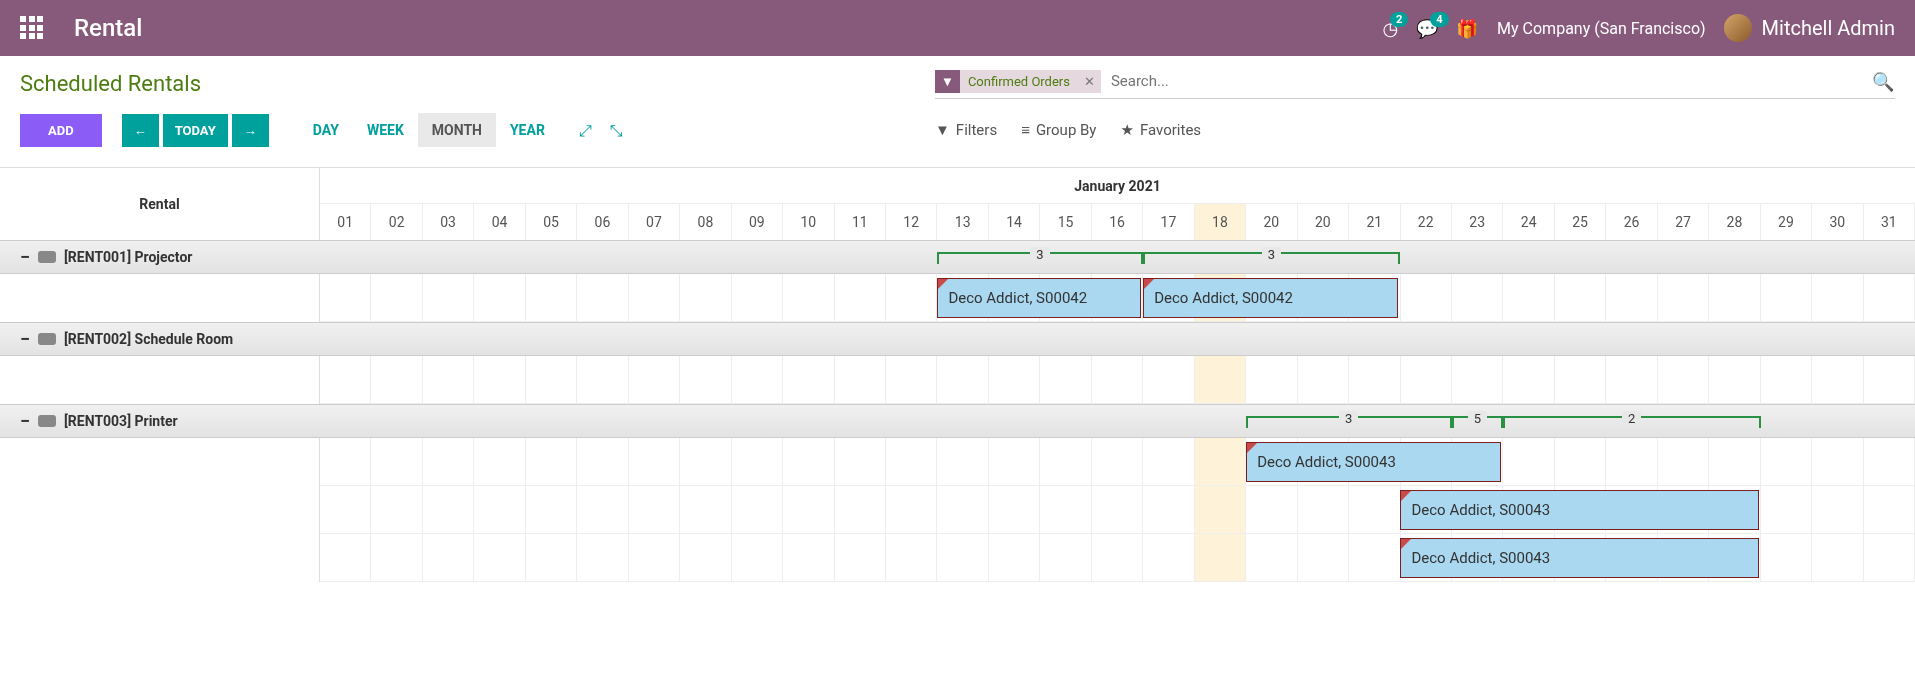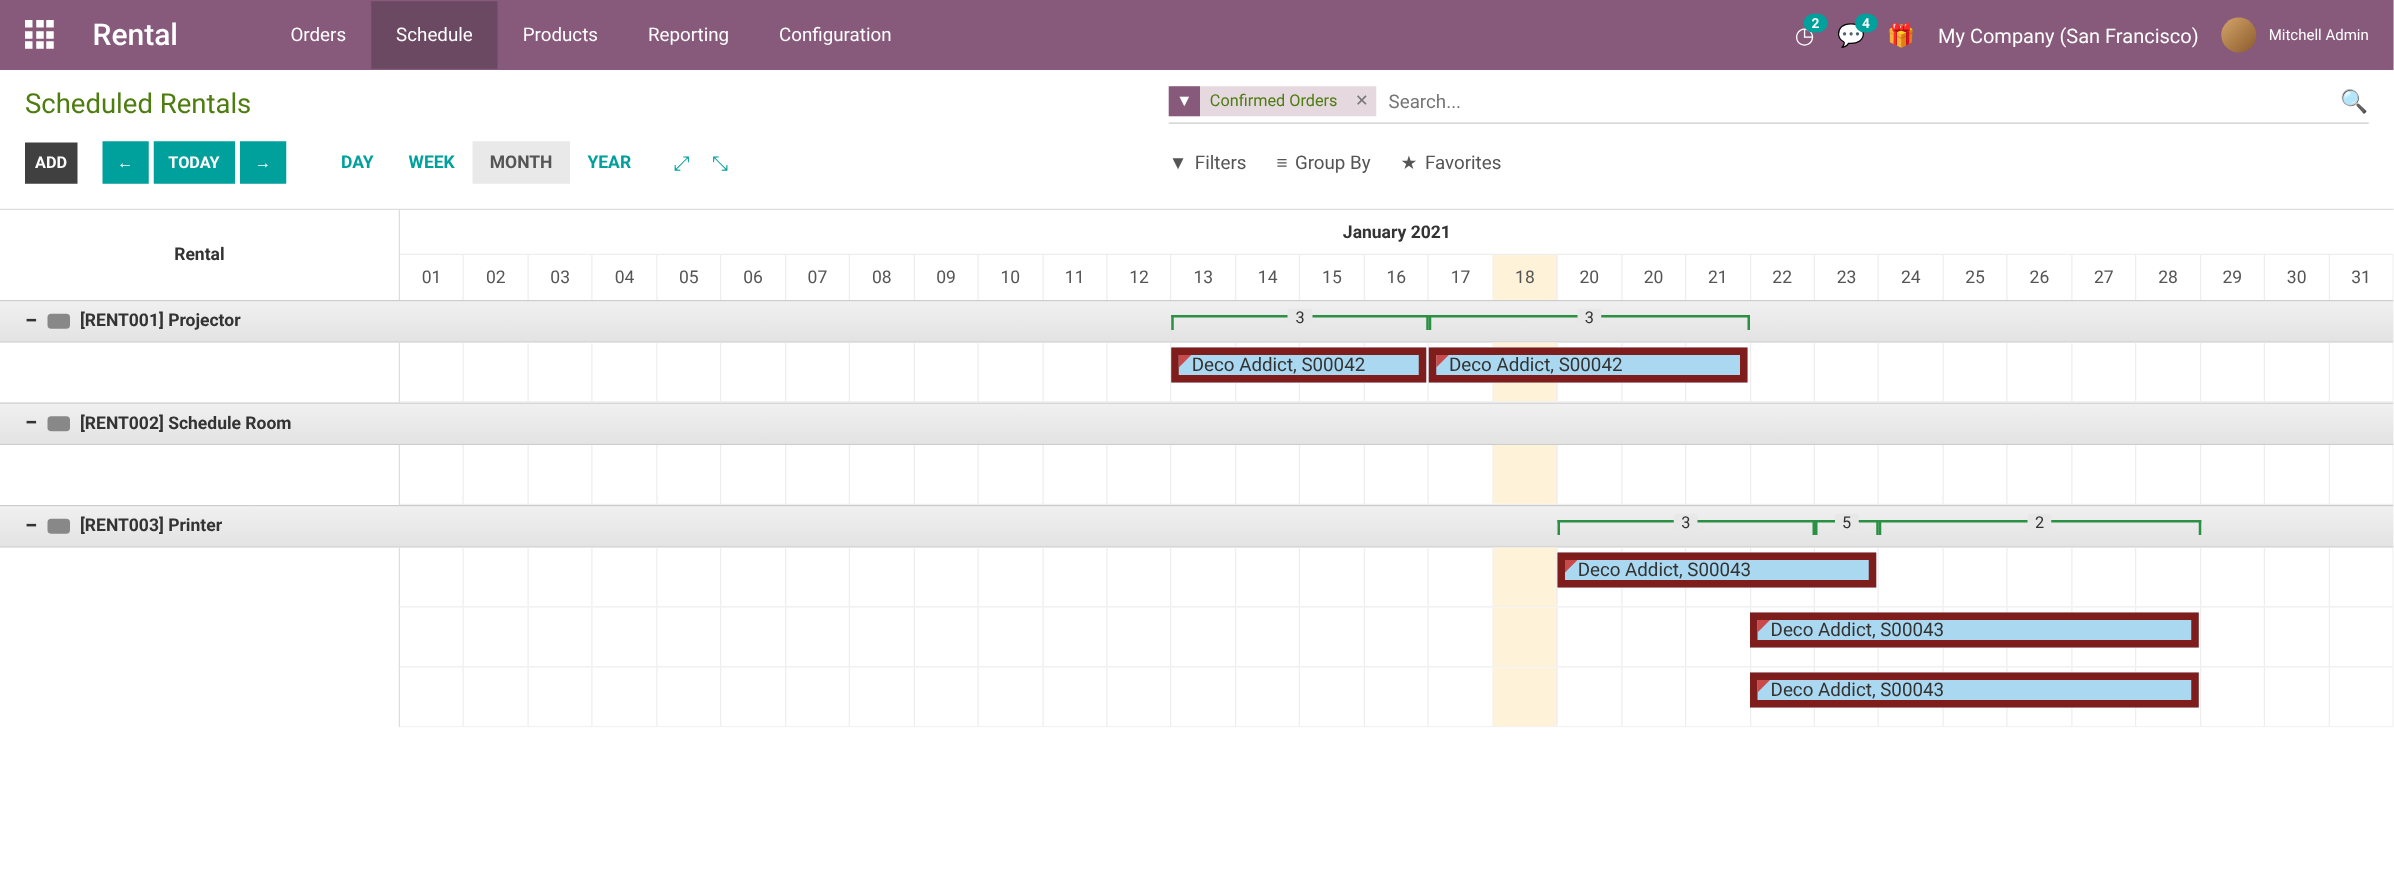--- a/index.html
+++ b/index.html
@@ -25,21 +25,21 @@
 .page-title { font-size: 22px; color: #4d7c0f; font-weight: 400; }
 .search-area { margin-left: auto; display: flex; align-items: center; border-bottom: 1px solid #ccc; width: 960px; padding-bottom: 4px; }
 .filter-tag { background: #e5d8df; display: flex; align-items: center; font-size: 13px; margin-right: 6px; }
 .filter-tag-icon { background: #875a7b; color: #fff; padding: 4px 6px; }
 .filter-tag-text { padding: 0 8px; color: #4d7c0f; }
 .filter-tag-close { padding: 0 6px; color: #777; cursor: pointer; }
 .search-input { border: none; outline: none; flex: 1; font-size: 15px; padding: 4px; }
 .search-icon { color: #666; font-size: 18px; cursor: pointer; }
 
 .control-bottom { display: flex; align-items: center; margin-top: 14px; gap: 0; }
-.btn-add { background: #404040; color: #fff; border: none; padding: 9px 8px; font-weight: bold; cursor: pointer; font-size: 13px; margin-right: 20px;}
+.btn-add { background: #8b5cf6; color: #fff; border: none; padding: 9px 28px; font-weight: bold; cursor: pointer; font-size: 13px; margin-right: 20px;}
 .nav-btns { display: flex; gap: 4px; margin-right: 30px; }
 .nav-btn { background: #00a09d; color: #fff; border: none; padding: 9px 12px; cursor: pointer; font-weight: bold; font-size: 13px;}
 .view-switch { display: flex; gap: 0; margin-right: 20px; }
 .view-btn { background: transparent; border: none; padding: 9px 14px; cursor: pointer; color: #00a09d; font-weight: bold; font-size: 14px;}
 .view-btn.active { background: #e9e9e9; color: #555; }
 .expand-icons { display:flex; gap: 18px; color:#00a09d; font-size:16px; cursor:pointer; }
 .filter-controls { margin-left: auto; display: flex; gap: 24px; width:960px; }
 .filter-control { color: #555; cursor: pointer; display:flex; align-items:center; gap:6px; font-size:15px;}
 
 
@@ -59,21 +59,21 @@
 .group-right { flex: 1; position: relative; }
 
 .data-rows { display: flex; }
 .data-left { width: 320px; border-right:1px solid #ddd;}
 .data-right { flex: 1; position: relative; }
 .row-bg { display: flex; height: 48px; border-bottom:1px solid #eee;}
 .row-bg .cell { flex: 1; border-right: 1px solid #eee; }
 .row-bg .cell.today { background: #fef3d9; }
 
 
-.gantt-bar { position: absolute; background: #a9d8f0; border: 6px solid #7f1d1d; height: 28px; display:flex; align-items:center; padding:0 10px; color:#333; font-size:15px; cursor:pointer;}
+.gantt-bar { position: absolute; background: #a9d8f0; border: 1px solid #7f1d1d; height: 40px; display:flex; align-items:center; padding:0 10px; color:#333; font-size:15px; cursor:pointer;}
 .gantt-bar::before { content:""; position:absolute; left:0; top:0; width:0; height:0; border-top:10px solid #c94a4a; border-right:10px solid transparent;}
 .green-brace { position:absolute; height:12px; border:2px solid #2a9044; border-bottom:none; top:11px;}
 .green-brace-label { position:absolute; background:#e8e8e8; border-radius:2px; padding:0 6px; font-size:13px; color:#333; top:6px;}
 
 .product-icon { width:18px; height:12px; background:#888; border-radius:3px; display:inline-block;}
 </style>
 </head>
 <body>
 
 <div class="topnav">
@@ -82,35 +82,28 @@
       <span></span>
       <span></span>
       <span></span>
       <span></span>
       <span></span>
       <span></span>
       <span></span>
       <span></span>
   </div>
   <div class="brand">Rental</div>
-  <div class="nav-links" id="nav-links">
-      <div class="nav-link">Orders</div>
-      <div class="nav-link active">Schedule</div>
-      <div class="nav-link">Products</div>
-      <div class="nav-link">Reporting</div>
-      <div class="nav-link">Configuration</div>
-    </div>
   <div class="nav-right">
     <div class="nav-icon-badge">◷<span class="badge">2</span></div>
     <div class="nav-icon-badge">💬<span class="badge">4</span></div>
     <div style="font-size:18px;cursor:pointer;">🎁</div>
     <div style="font-size:16px;">My Company (San Francisco)</div>
     <div class="user-section">
       <div class="avatar"></div>
-      <span style="font-size:12px;">Mitchell Admin</span>
+      <span style="font-size:20px;">Mitchell Admin</span>
     </div>
   </div>
 </div>
 
 <div class="control-bar">
   <div class="control-top">
     <div class="page-title">Scheduled Rentals</div>
     <div class="search-area">
       <div class="filter-tag">
         <span class="filter-tag-icon">▼</span>

